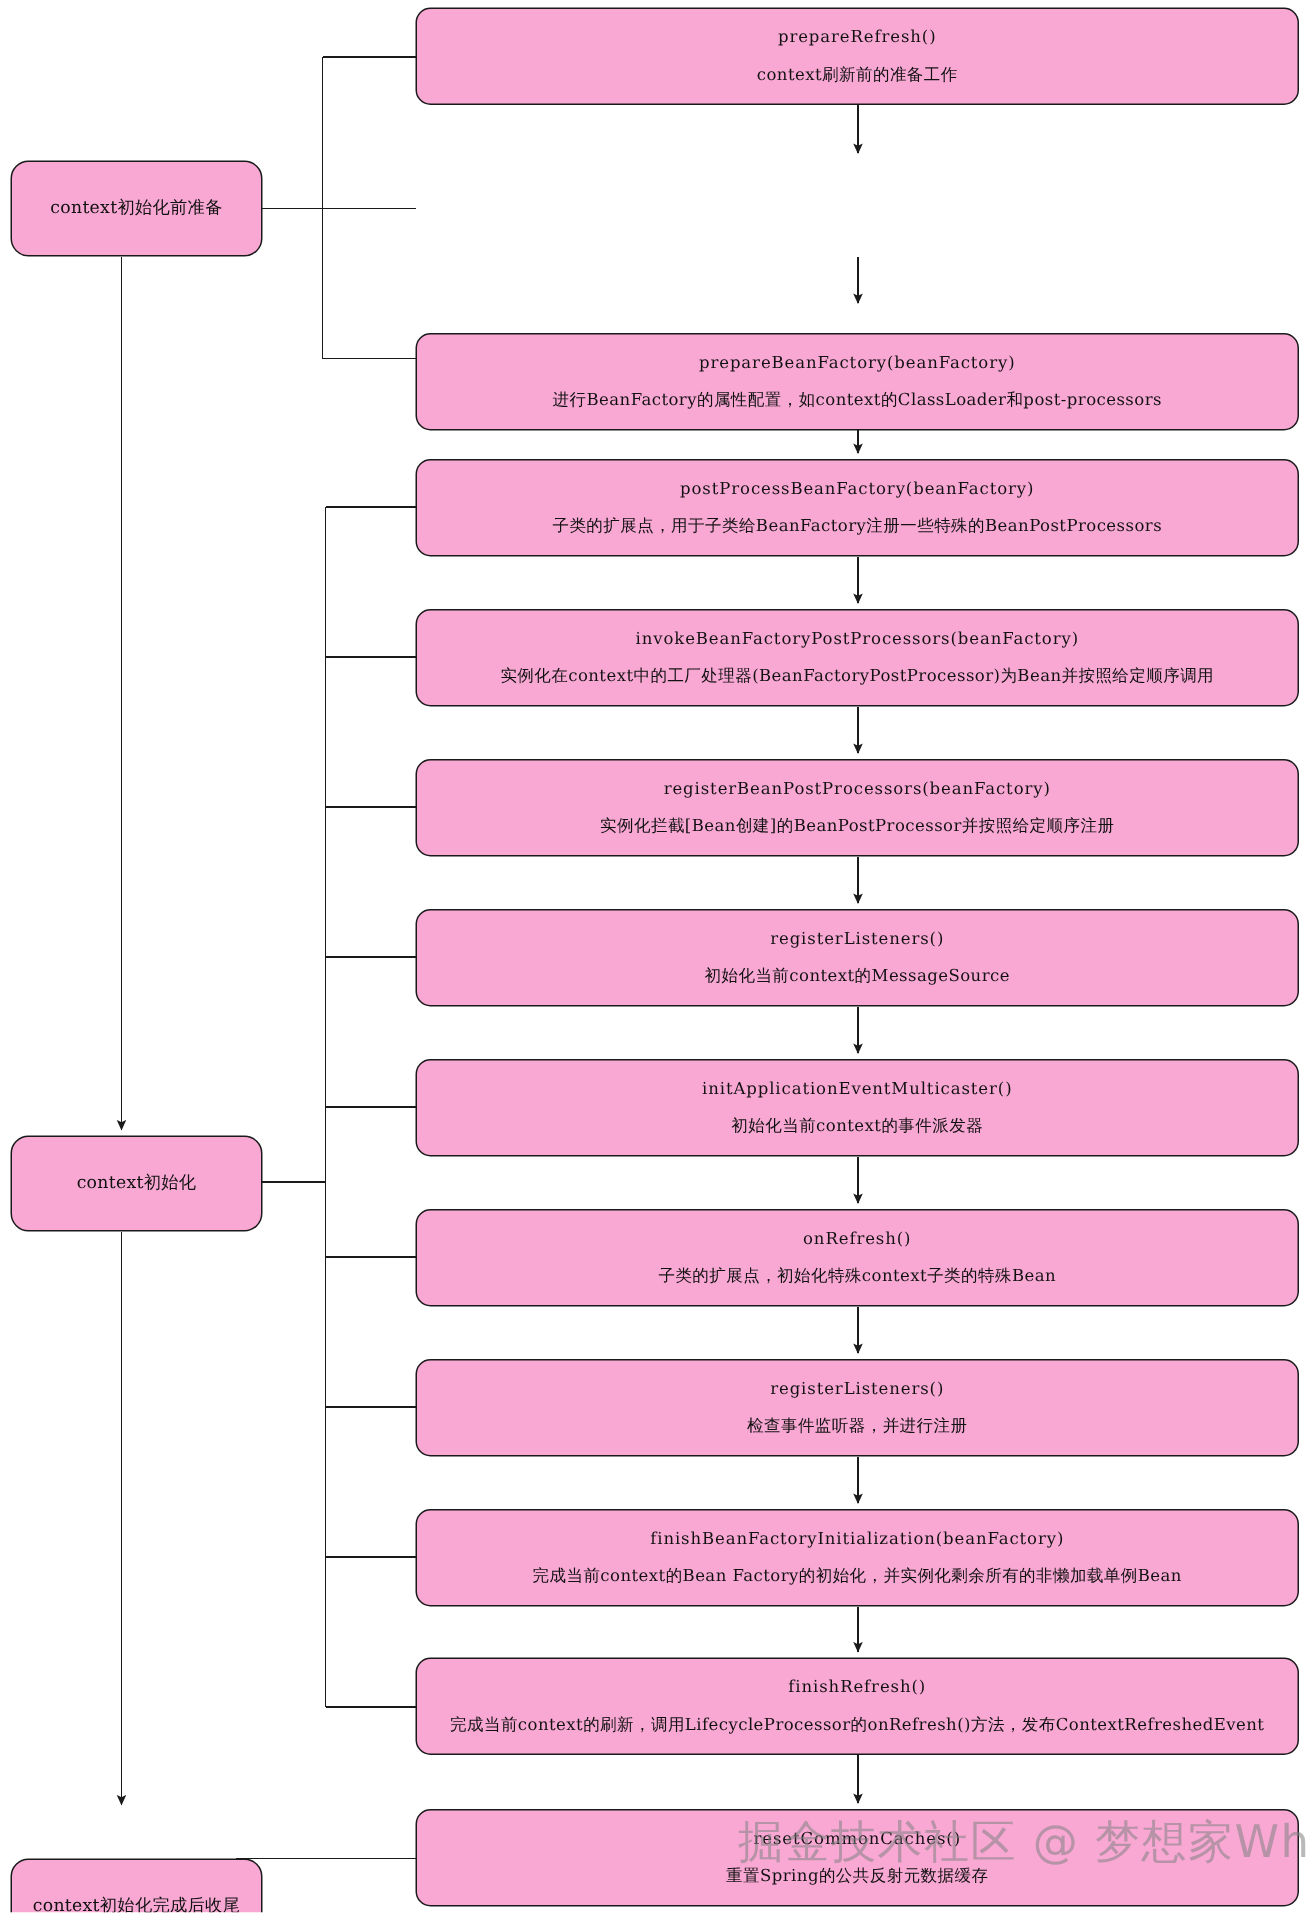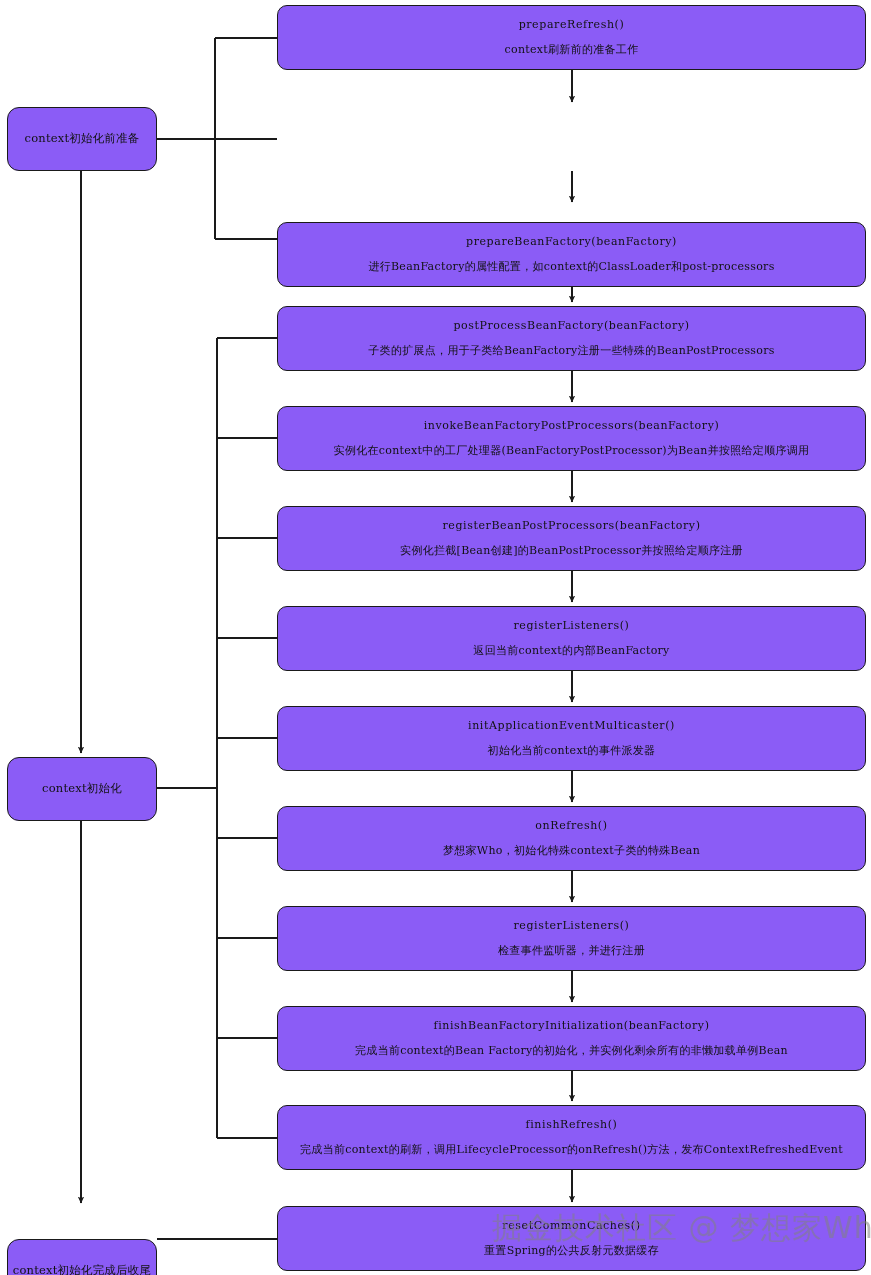--- a/index.html
+++ b/index.html
@@ -23,29 +23,29 @@
     top: 0;
     width: 871px;
     height: 1275px;
     pointer-events: none;
   }
   .node {
     position: absolute;
     box-sizing: border-box;
     border: 1px solid #1a1a1a;
     border-radius: 10px;
-    background: #8b5cf6;
+    background: #f9a8d4;
     display: flex;
     flex-direction: column;
     align-items: center;
     justify-content: center;
   }
   .stage-node {
     left: 7px;
-    width: 150px;
+    width: 168px;
     height: 64px;
     border-radius: 12px;
   }
   .stage-label {
     font-size: 11.5px;
     color: #111111;
     letter-spacing: 0.2px;
     text-align: center;
     line-height: 1.2;
   }
@@ -168,31 +168,31 @@
     <div class="step-desc">实例化在context中的工厂处理器(BeanFactoryPostProcessor)为Bean并按照给定顺序调用</div>
   </div>
 
   <div class="node step-node" style="top:506px">
     <div class="step-title">registerBeanPostProcessors(beanFactory)</div>
     <div class="step-desc">实例化拦截[Bean创建]的BeanPostProcessor并按照给定顺序注册</div>
   </div>
 
   <div class="node step-node" style="top:606px">
     <div class="step-title">registerListeners()</div>
-    <div class="step-desc">返回当前context的内部BeanFactory</div>
+    <div class="step-desc">初始化当前context的MessageSource</div>
   </div>
 
   <div class="node step-node" style="top:706px">
     <div class="step-title">initApplicationEventMulticaster()</div>
     <div class="step-desc">初始化当前context的事件派发器</div>
   </div>
 
   <div class="node step-node" style="top:806px">
     <div class="step-title">onRefresh()</div>
-    <div class="step-desc">梦想家Who，初始化特殊context子类的特殊Bean</div>
+    <div class="step-desc">子类的扩展点，初始化特殊context子类的特殊Bean</div>
   </div>
 
   <div class="node step-node" style="top:906px">
     <div class="step-title">registerListeners()</div>
     <div class="step-desc">检查事件监听器，并进行注册</div>
   </div>
 
   <div class="node step-node" style="top:1006px">
     <div class="step-title">finishBeanFactoryInitialization(beanFactory)</div>
     <div class="step-desc">完成当前context的Bean Factory的初始化，并实例化剩余所有的非懒加载单例Bean</div>

